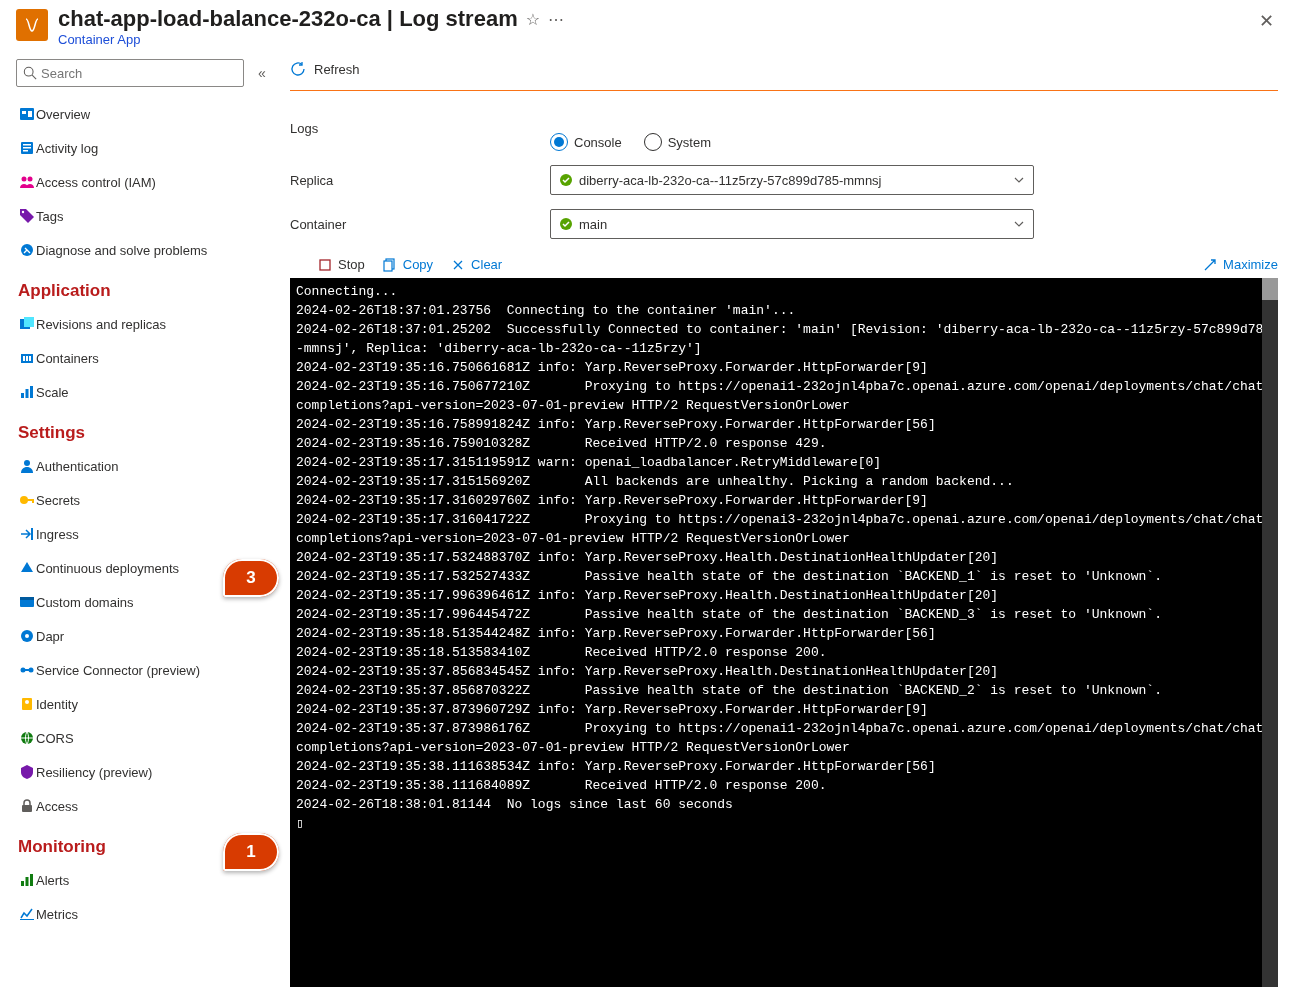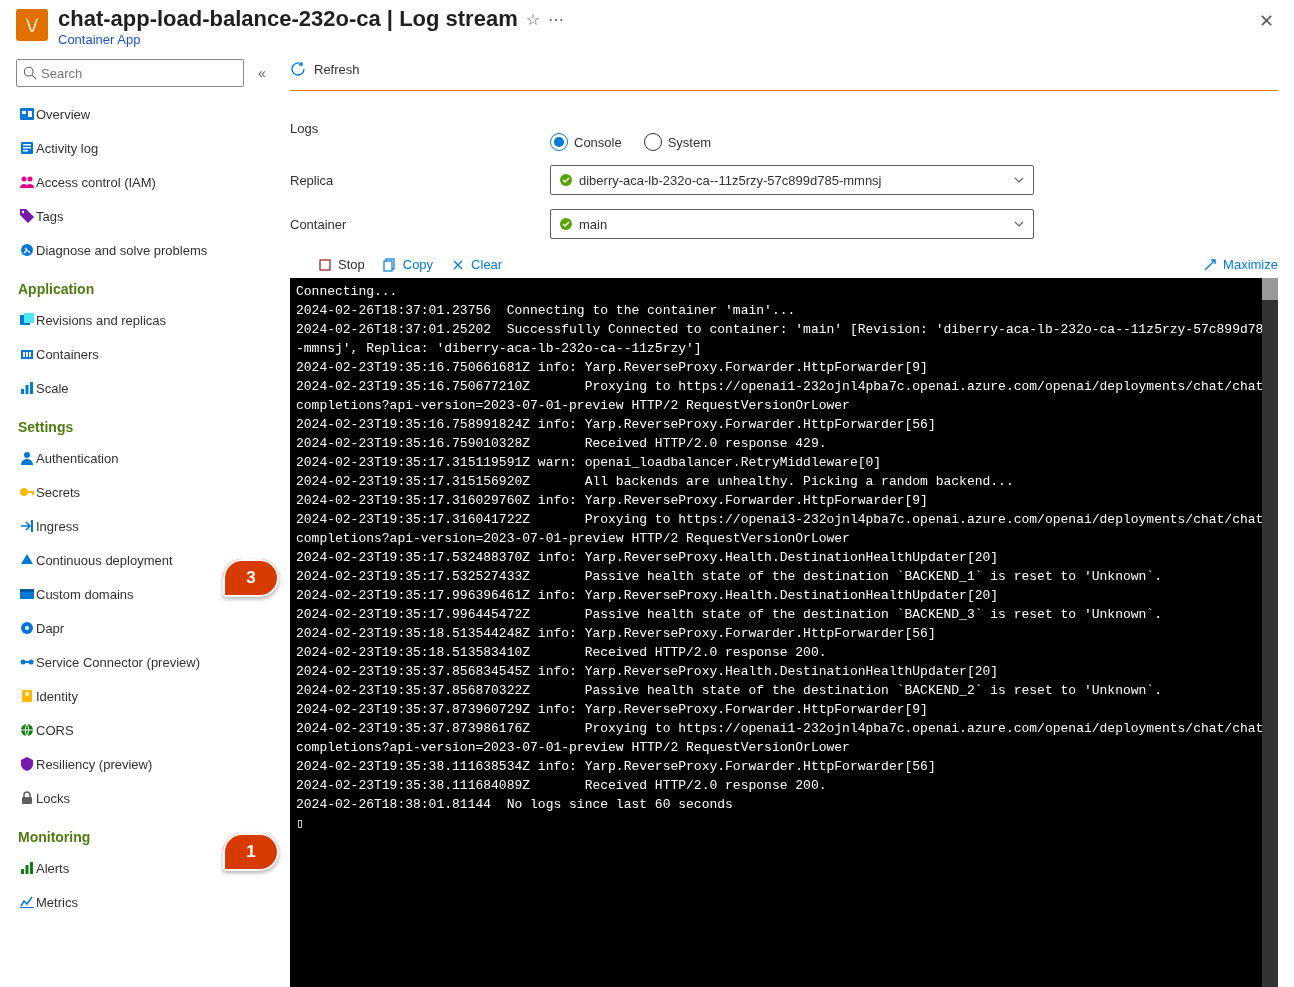--- a/index.html
+++ b/index.html
@@ -14,21 +14,21 @@
 .header .subtitle { font-size: 13px; color: #1d4ed8; margin-top: 0px; }
 .header .close { font-size: 18px; color: #605e5c; cursor: pointer; padding: 4px 8px; }
 .layout { display: flex; }
 .sidebar { width: 280px; padding: 8px 8px 8px 16px; border-right: none; }
 .search-row { display: flex; align-items: center; gap: 8px; margin-bottom: 10px; }
 .search-box { flex: 1; border: 1px solid #8a8886; border-radius: 2px; height: 28px; display: flex; align-items: center; padding: 0 6px; }
 .search-box input { border: 0; outline: 0; flex: 1; font-size: 13px; background: transparent; }
 .collapse-btn { width: 20px; text-align: center; color: #605e5c; cursor: pointer; font-size: 14px; }
 .nav-item { display: flex; align-items: center; height: 34px; cursor: pointer; padding-left: 2px; }
 .nav-item .ic { width: 18px; display: flex; justify-content: center; align-items: center; }
-.section-head { font-size: 14px; font-weight: 600; margin: 14px 0 6px 2px; color: #4d7c0f; }
+.section-head { font-size: 17px; font-weight: 600; margin: 14px 0 6px 2px; color: #b91c1c; }
 .main { flex: 1; padding: 10px 16px 16px 10px; position: relative; }
 .action-row { border-bottom: 1px solid #f97316; padding-bottom: 10px; margin-bottom: 14px; }
 .action-btn { display: inline-flex; align-items: center; gap: 8px; color: #323130; cursor: pointer; }
 .field-row { display: flex; align-items: center; margin-bottom: 14px; }
 .field-label { width: 260px; font-size: 13px; color: #323130; }
 .radio-group { display: flex; gap: 22px; align-items: center; }
 .radio { display: inline-flex; align-items: center; gap: 6px; margin-top: 28px; }
 .radio-circle { width: 18px; height: 18px; border: 1px solid #323130; border-radius: 50%; display: inline-flex; align-items: center; justify-content: center; }
 .radio-circle.checked { border-color: #0078d4; }
 .radio-dot { width: 10px; height: 10px; background: #0078d4; border-radius: 50%; }
@@ -191,21 +191,21 @@
             </svg>
           </span>
           <span>Ingress</span>
         </div>
         <div class="nav-item">
           <span class="ic">
             <svg width="16" height="16" viewBox="0 0 16 16">
               <path d="M2 12l6-10 6 10z" fill="#0078d4"></path>
             </svg>
           </span>
-          <span>Continuous deployment</span>
+          <span>Continuous deployments</span>
         </div>
         <div class="nav-item">
           <span class="ic">
             <svg width="16" height="16" viewBox="0 0 16 16">
               <rect x="1" y="3" width="14" height="10" fill="#0078d4" rx="1"></rect>
               <rect x="1" y="3" width="14" height="3" fill="#005a9e"></rect>
             </svg>
           </span>
           <span>Custom domains</span>
         </div>
@@ -254,21 +254,21 @@
           </span>
           <span>Resiliency (preview)</span>
         </div>
         <div class="nav-item">
           <span class="ic">
             <svg width="16" height="16" viewBox="0 0 16 16">
               <rect x="3" y="7" width="10" height="7" fill="#605e5c" rx="1"></rect>
               <path d="M5 7V5a3 3 0 0 1 6 0v2" stroke="#605e5c" stroke-width="1.5" fill="none"></path>
             </svg>
           </span>
-          <span>Locks</span>
+          <span>Access</span>
         </div>
         <div class="section-head">Monitoring</div>
         <div class="nav-item">
           <span class="ic">
             <svg width="16" height="16" viewBox="0 0 16 16">
               <rect x="2" y="9" width="3" height="5" fill="#107c10"></rect>
               <rect x="6.5" y="5" width="3" height="9" fill="#107c10"></rect>
               <rect x="11" y="2" width="3" height="12" fill="#107c10"></rect>
             </svg>
           </span>

